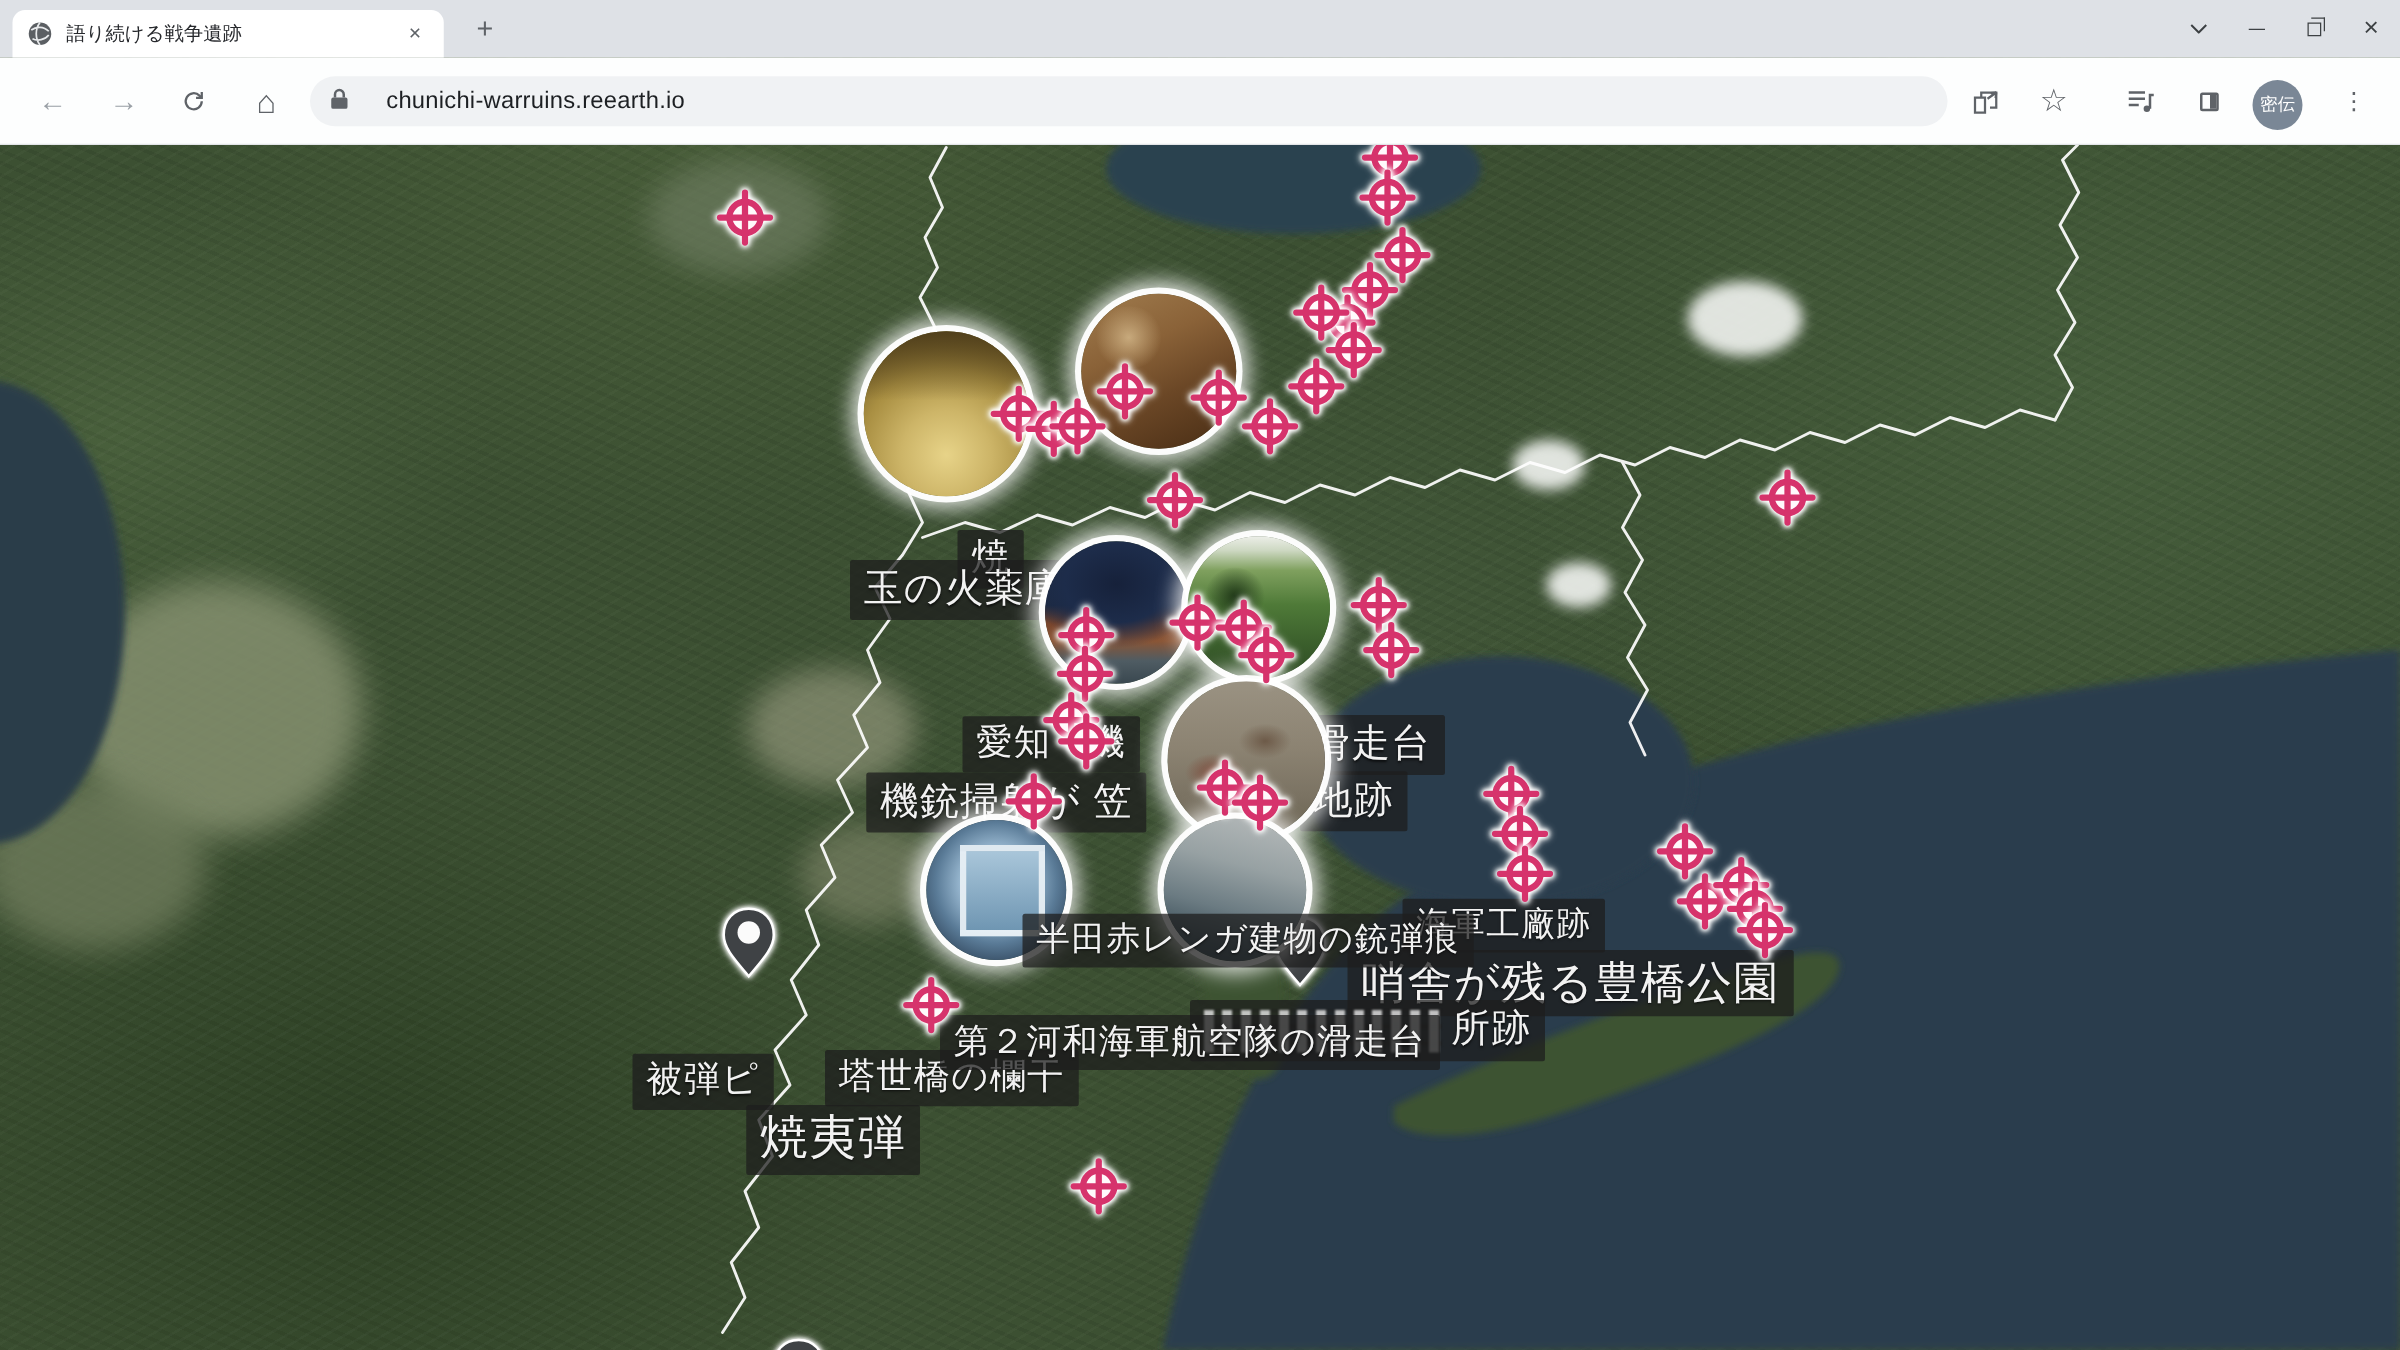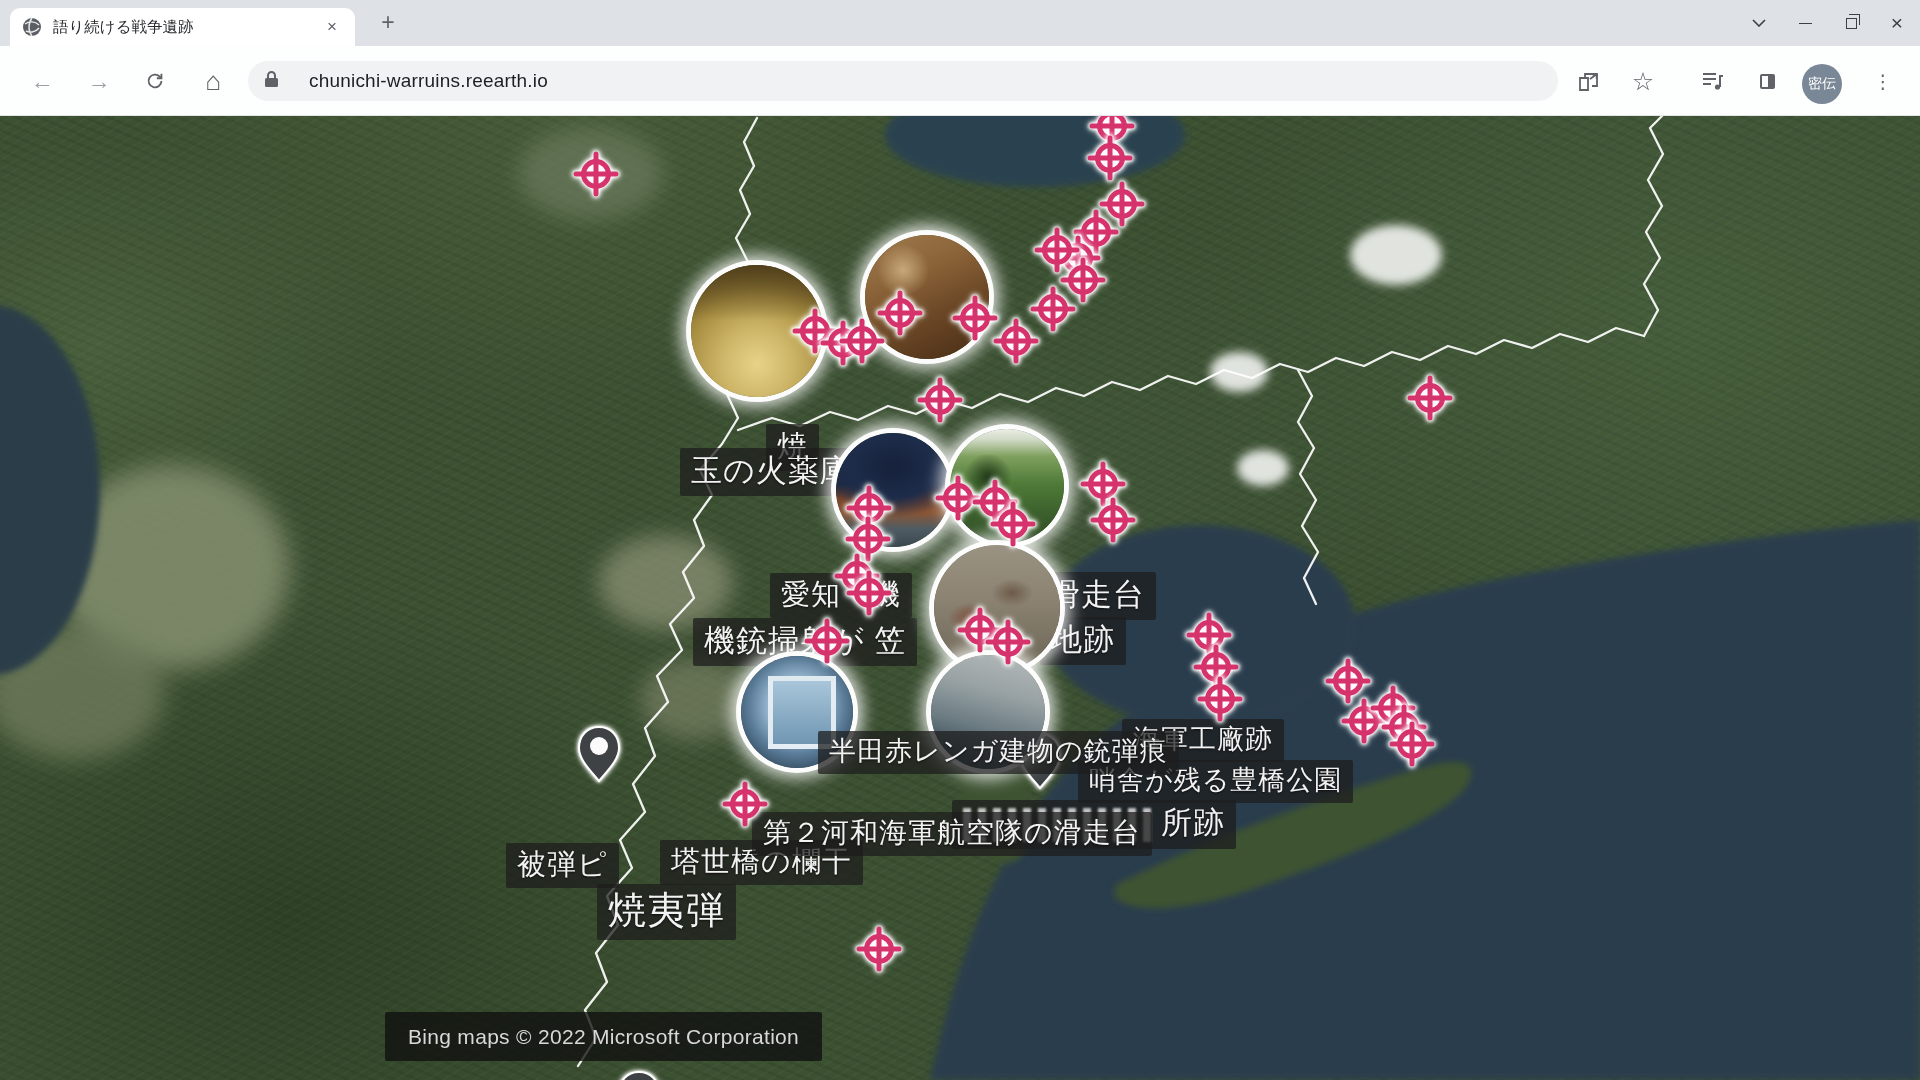--- a/index.html
+++ b/index.html
@@ -155,21 +155,21 @@
         <div class="photo photo-harbor" style="left: 931px; top: 655px; width: 114px; height: 114px;"></div>
         <div class="photo photo-window" style="left: 741px; top: 656px; width: 112px; height: 112px;"></div>
         <div class="map-label" style="left: 766px; top: 424px; font-size: 30px; z-index: 4;"><span>焼</span></div>
         <div class="map-label" style="left: 680px; top: 448px; font-size: 31px; z-index: 4;"><span>玉の火薬庫</span></div>
         <div class="map-label" style="left: 770px; top: 573px; font-size: 29px; z-index: 4;"><span>愛知　機</span></div>
         <div class="map-label" style="left: 693px; top: 618px; font-size: 31px; z-index: 4;"><span>機銃掃射が 笠</span></div>
         <div class="map-label" style="left: 1038px; top: 572px; font-size: 31px; z-index: 4;"><span>滑走台</span></div>
         <div class="map-label" style="left: 1040px; top: 617px; font-size: 31px; z-index: 4;"><span>地跡</span></div>
         <div class="map-label" style="left: 818px; top: 731px; font-size: 27px; z-index: 6;"><span>半田赤レンガ建物の銃弾痕</span></div>
         <div class="map-label" style="left: 1122px; top: 719px; font-size: 27px; z-index: 4;"><span>海軍工廠跡</span></div>
-        <div class="map-label" style="left: 1078px; top: 760px; font-size: 27px; z-index: 4;"><span>哨舎が残る豊橋公園</span></div>
+        <div class="map-label" style="left: 1078px; top: 760px; font-size: 36px; z-index: 4;"><span>哨舎が残る豊橋公園</span></div>
         <div class="map-label" style="left: 752px; top: 812px; font-size: 28px; z-index: 6;"><span>第２河和海軍航空隊の滑走台</span></div>
         <div class="map-label" style="left: 506px; top: 843px; font-size: 29px; z-index: 4;"><span>被弾ピ</span></div>
         <div class="map-label" style="left: 597px; top: 884px; font-size: 38px; z-index: 4;"><span>焼夷弾</span></div>
         <div class="map-label" style="left: 660px; top: 840px; font-size: 29px; z-index: 4;"><span>塔世橋の欄干</span></div>
         <div class="map-label" style="left: 952px; top: 800px; font-size: 31px; z-index: 5;"><span class="garble"></span><span>所跡</span></div>
         <div class="pin" style="left: 577px; top: 725px; z-index: 7;">
   <svg width="44" height="58" viewBox="0 0 44 58">
     <path d="M22 2 C10 2 2 11 2 23 C2 34 12 44 22 56 C32 44 42 34 42 23 C42 11 34 2 22 2 Z" fill="#3f4245" stroke="#ffffff" stroke-width="2"></path>
     <circle cx="22" cy="21" r="9" fill="#fbfbfb"></circle>
   </svg>
@@ -455,23 +455,20 @@
         <div class="marker" style="left: 855px; top: 925px;">
   <svg width="48" height="48" viewBox="-24 -24 48 48">
     <circle cx="0" cy="0" r="12.5" fill="rgba(255,245,248,0.6)" stroke="#d6336c" stroke-width="5"></circle>
     <line x1="-20" y1="0" x2="20" y2="0" stroke="#d6336c" stroke-width="5" stroke-linecap="round"></line>
     <line x1="0" y1="-20" x2="0" y2="20" stroke="#d6336c" stroke-width="5" stroke-linecap="round"></line>
   </svg>
 </div>
       </div>
 
 
-    <div class="attrib" style="left:385px;">
-      <span>Bing maps © 2022 Microsoft Corporation</span>
-    </div>
   </div>
 
   <div class="chrome">
     <div class="tabstrip">
       <div class="tab">
         <span class="favicon">
           <svg width="20" height="20" viewBox="0 0 20 20">
               <circle cx="10" cy="10" r="9" fill="#5b5f63"></circle>
               <path d="M3 7 C7 4 13 4 17 8 M4 14 C8 16 14 15 17 11 M10 1 C6 6 6 14 10 19" stroke="#e8eaec" stroke-width="1.4" fill="none"></path>
             </svg>

